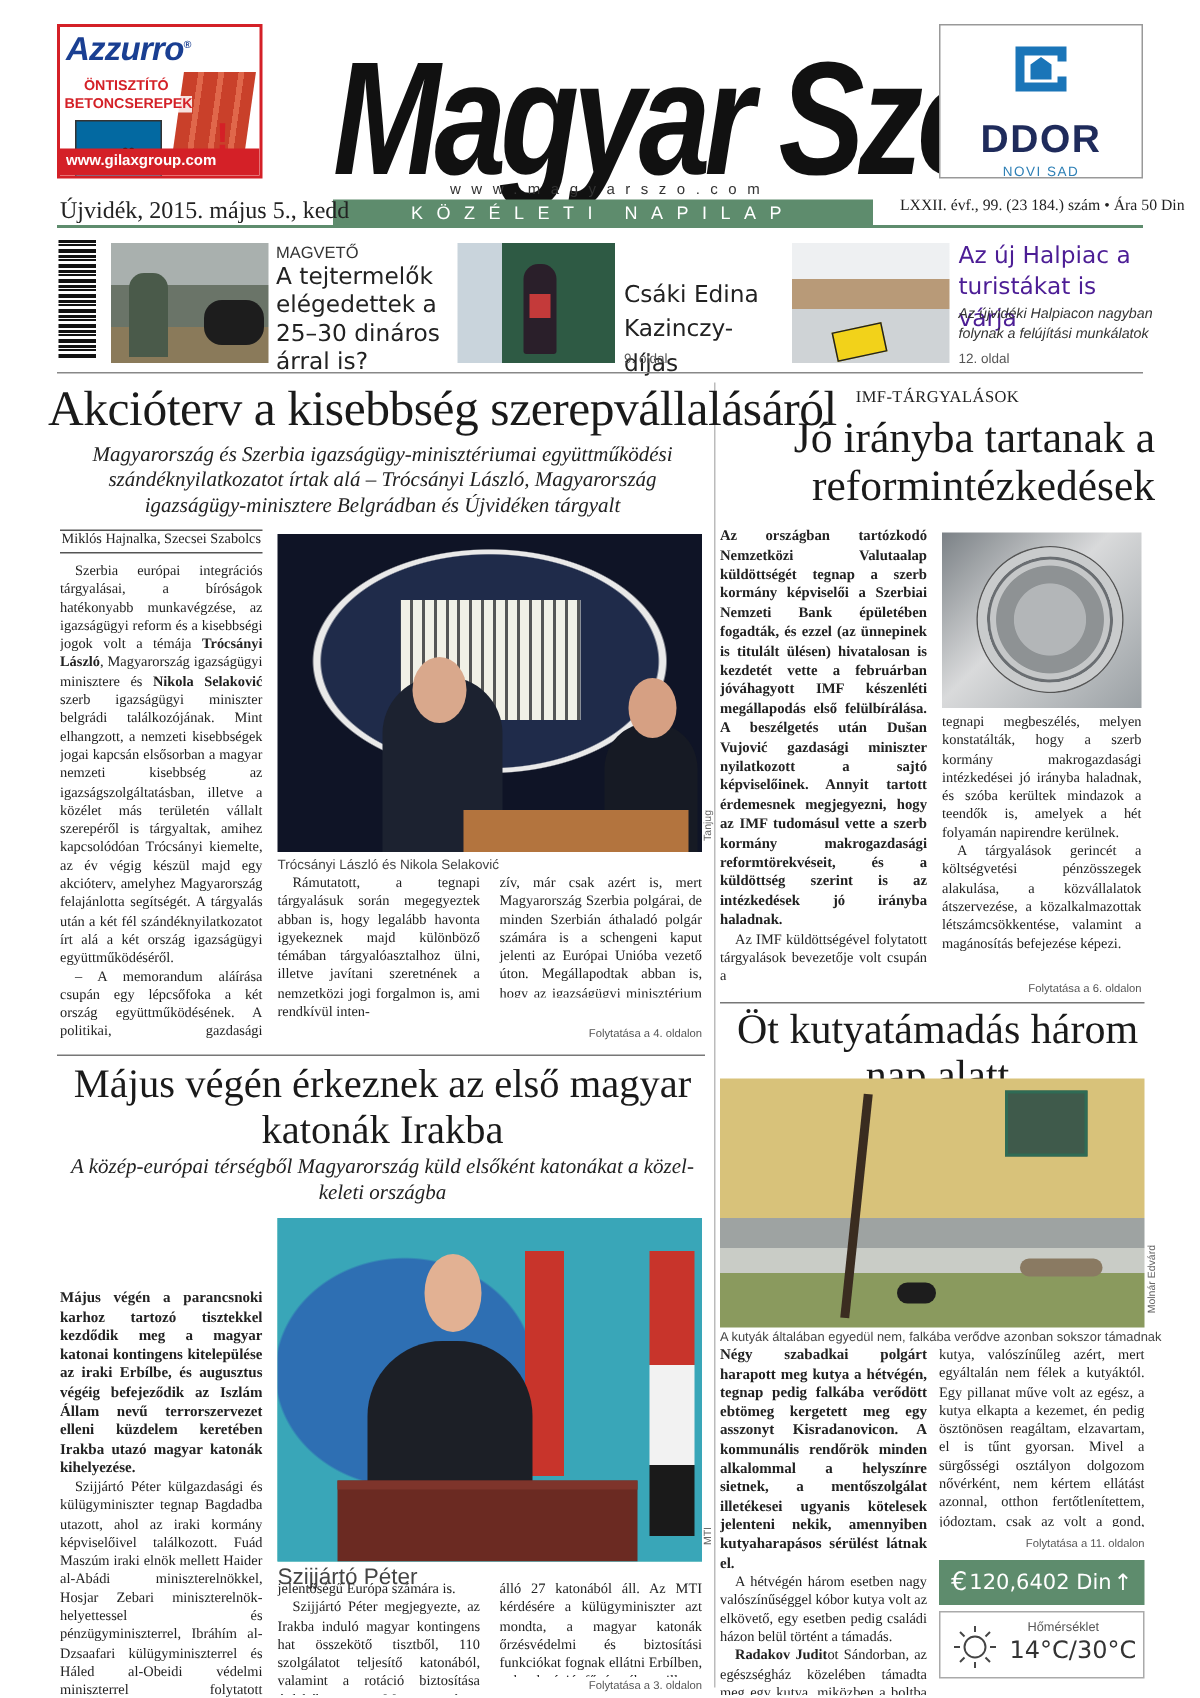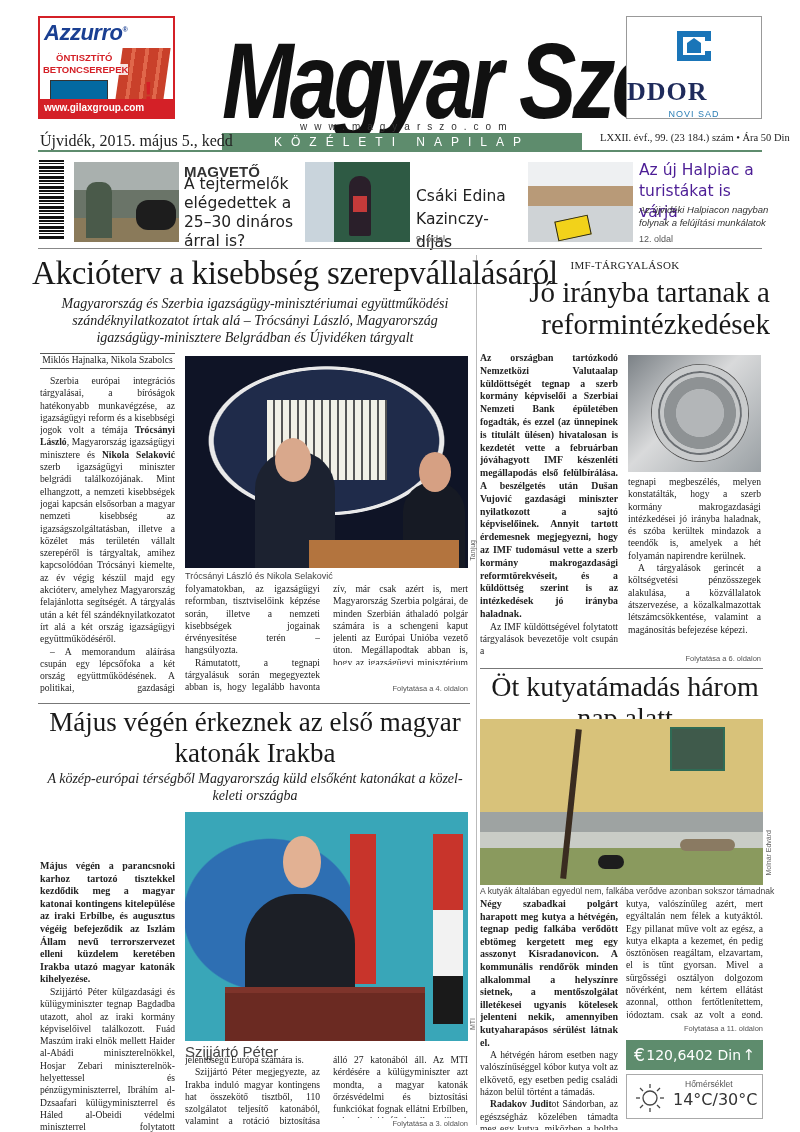--- a/index.html
+++ b/index.html
@@ -18,35 +18,35 @@
   .ad-azzurro .price sup { font-size: 8px; }
   .ad-azzurro .bang { position: absolute; left: 104px; top: 58px; font-family: "Liberation Sans", sans-serif; font-weight: bold; font-size: 26px; color: #d42027; }
   .ad-azzurro .url { position: absolute; left: 0; bottom: 0; width: 100%; height: 18px; background: #d42027; color: #fff; font-family: "Liberation Sans", sans-serif; font-weight: bold; font-size: 10px; line-height: 18px; padding-left: 4px; }
 
   .masthead-title { left: 222px; top: 10px; width: 360px; height: 112px; font-family: "Liberation Sans", sans-serif; font-weight: bold; font-style: italic; font-size: 86px; line-height: 112px; color: #111; text-align: center; letter-spacing: -4px; transform: scaleY(1.25); transform-origin: top; white-space: nowrap; }
   .masthead-url { left: 300px; top: 121px; width: 200px; text-align: center; font-family: "Liberation Sans", sans-serif; font-size: 10px; letter-spacing: 7px; color: #333; }
   .masthead-band { left: 222px; top: 133px; width: 360px; height: 19px; background: #5e8c6d; color: #fff; font-family: "Liberation Sans", sans-serif; font-size: 12px; letter-spacing: 9px; line-height: 19px; text-align: center; }
 
   .ad-ddor { left: 626px; top: 16px; width: 136px; height: 103px; border: 1px solid #999; background: #fff; }
   .ad-ddor .logo { position: absolute; left: 44px; top: 8px; width: 46px; height: 42px; }
-  .ad-ddor .name { position: absolute; left: 0; top: 60px; width: 100%; font-family: Liberation Serif, serif; font-weight: bold; font-size: 26px; color: #1f2b5b; letter-spacing: 1px; }
+  .ad-ddor .name { position: absolute; left: 0; top: 60px; width: 100%; text-align: center; font-family: Liberation Sans, sans-serif; font-weight: bold; font-size: 26px; color: #1f2b5b; letter-spacing: 1px; }
   .ad-ddor .sub { position: absolute; left: 0; top: 92px; width: 100%; text-align: center; font-family: "Liberation Sans", sans-serif; font-size: 9px; color: #2d7fb5; letter-spacing: 1px; }
 
   .dateline { left: 40px; top: 132px; font-size: 16px; color: #222; }
   .issueline { left: 600px; top: 132px; width: 164px; text-align: left; font-size: 10.5px; color: #222; white-space: nowrap; }
   .mast-rule { left: 38px; top: 150px; width: 724px; height: 2px; background: #5e8c6d; }
 
   
   .barcode { left: 39px; top: 160px; width: 25px; height: 80px;
     background: repeating-linear-gradient(180deg,#111 0 2px,#fff 2px 3px,#111 3px 4px,#fff 4px 6px,#111 6px 9px,#fff 9px 10px); }
   .photo { background: #777; overflow: hidden; }
   .teaser-photo-1 { left: 74px; top: 162px; width: 105px; height: 80px; background: linear-gradient(180deg,#a9b0ae 0 35%,#6a7468 35% 70%,#8a7a5a 70%); }
   .teaser-photo-1::before { content:""; position:absolute; left:12px; top:20px; width:26px; height:56px; background:#4a5a4a; border-radius:10px 10px 0 0; }
   .teaser-photo-1::after { content:""; position:absolute; left:62px; top:38px; width:40px; height:30px; background:#1d1d1d; border-radius:12px; }
-  .teaser-kicker { left: 184px; top: 163px; font-family: "Liberation Sans", sans-serif; font-size: 15px; color: #333; font-weight: bold; }
+  .teaser-kicker { left: 184px; top: 163px; font-family: "Liberation Sans", sans-serif; font-size: 11px; color: #333; }
   .teaser-title-1 { left: 184px; top: 175px; width: 115px; font-family: "DejaVu Sans", sans-serif; font-size: 15.5px; line-height: 19px; color: #222; }
 
   .teaser-photo-2 { left: 305px; top: 162px; width: 105px; height: 80px; background: linear-gradient(90deg,#c9d4dc 0 28%,#2e5a44 28%); }
   .teaser-photo-2::before { content:""; position:absolute; left:44px; top:14px; width:22px; height:60px; background:#2a1f2a; border-radius:10px 10px 2px 2px; }
   .teaser-photo-2::after { content:""; position:absolute; left:48px; top:34px; width:14px; height:16px; background:#c43a3a; }
   .teaser-title-2 { left: 416px; top: 185px; width: 100px; font-family: "DejaVu Sans", sans-serif; font-size: 15.5px; line-height: 23px; color: #222; }
   .teaser-page-2 { left: 416px; top: 234px; font-family: "Liberation Sans", sans-serif; font-size: 9px; color: #555; }
 
   .teaser-photo-3 { left: 528px; top: 162px; width: 105px; height: 80px; background: linear-gradient(180deg,#eef0f2 0 30%,#b89a78 30% 55%,#cfd3d6 55%); }
   .teaser-photo-3::after { content:""; position:absolute; left:28px; top:56px; width:32px; height:18px; background:#f2d21a; border:1px solid #222; transform: rotate(-12deg); }
@@ -180,41 +180,40 @@
 <div class="abs teaser-title-3">Az új Halpiac a turistákat is várja</div>
 <div class="abs teaser-sub-3">Az újvidéki Halpiacon nagyban folynak a felújítási munkálatok</div>
 <div class="abs teaser-page-3">12. oldal</div>
 <div class="abs teaser-rule"></div>
 
 <div class="abs col-divider"></div>
 
 <h1 class="abs lead-headline" style="font-weight:normal">Akcióterv a kisebbség szerepvállalásáról</h1>
 <div class="abs lead-deck">Magyarország és Szerbia igazságügy-minisztériumai együttműködési szándéknyilatkozatot írtak alá – Trócsányi László, Magyarország igazságügy-minisztere Belgrádban és Újvidéken tárgyalt</div>
 <div class="abs byline-rule-top"></div>
-<div class="abs byline">Miklós Hajnalka, Nikola Szabolcs</div>
+<div class="abs byline">Miklós Hajnalka, Szecsei Szabolcs</div>
 <div class="abs byline-rule-bot"></div>
 
 <div class="abs body-text lead-col-1">
   <p><span>Szerbia európai integrációs tárgyalásai, a bíróságok hatékonyabb munkavégzése, az igazságügyi reform és a kisebbségi jogok volt a témája </span><b>Trócsányi László</b><span>, Magyarország igazságügyi minisztere és </span><b>Nikola Selaković</b><span> szerb igazságügyi miniszter belgrádi találkozójának. Mint elhangzott, a nemzeti kisebbségek jogai kapcsán elsősorban a magyar nemzeti kisebbség az igazságszolgáltatásban, illetve a közélet más területén vállalt szerepéről is tárgyaltak, amihez kapcsolódóan Trócsányi kiemelte, az év végig készül majd egy akcióterv, amelyhez Magyarország felajánlotta segítségét. A tárgyalás után a két fél szándéknyilatkozatot írt alá a két ország igazságügyi együttműködéséről.</span></p>
   <p>– A memorandum aláírása csupán egy lépcsőfoka a két ország együttműködésének. A politikai, gazdasági együttműködés után lehetőség nyílt a két ország igazságügyi minisztériumainak együttműködésére is, illetve a két igazságügy jobb és progresszív együttműködésére is – emelte ki Nikola Selaković a szándéknyilatkozat aláírása után. – Ez a dokumentum konkrét kérdésekre ad választ, mindenekelőtt Szerbia Magyarország támogatását élvezi az európai integrációs</p>
 </div>
 
 <div class="abs photo lead-photo">
   <div class="building"></div>
   <div class="man1"></div>
   <div class="face1"></div>
   <div class="man2"></div>
   <div class="face2"></div>
   <div class="podium"></div>
 </div>
 <div class="abs photo-credit-v lead-photo-credit">Tanjug</div>
 <div class="abs lead-caption">Trócsányi László és Nikola Selaković</div>
 
 <div class="abs body-text lead-col-2">
-  <p class="noindent">folyamatokban, az igazságügyi reformban, tisztviselőink képzése során, illetve a nemzeti kisebbségek jogainak érvényesítése terén – hangsúlyozta.</p>
   <p>Rámutatott, a tegnapi tárgyalásuk során megegyeztek abban is, hogy legalább havonta igyekeznek majd különböző témában tárgyalóasztalhoz ülni, illetve javítani szeretnének a nemzetközi jogi forgalmon is, ami rendkívül inten-</p>
 </div>
 <div class="abs body-text lead-col-3">
   <p class="noindent">zív, már csak azért is, mert Magyarország Szerbia polgárai, de minden Szerbián áthaladó polgár számára is a schengeni kaput jelenti az Európai Unióba vezető úton. Megállapodtak abban is, hogy az igazságügyi minisztérium a szakembereit négy hónapos képzésre küldi majd Magyarországra, az igazságügyi minisztériumba.</p>
 </div>
 <div class="abs continue lead-continue">Folytatása a 4. oldalon</div>
 <div class="abs lead-rule"></div>
 
 <div class="abs imf-kicker">IMF-TÁRGYALÁSOK</div>
 <h2 class="abs imf-headline" style="font-weight:normal">Jó irányba tartanak a reformintézkedések</h2>

